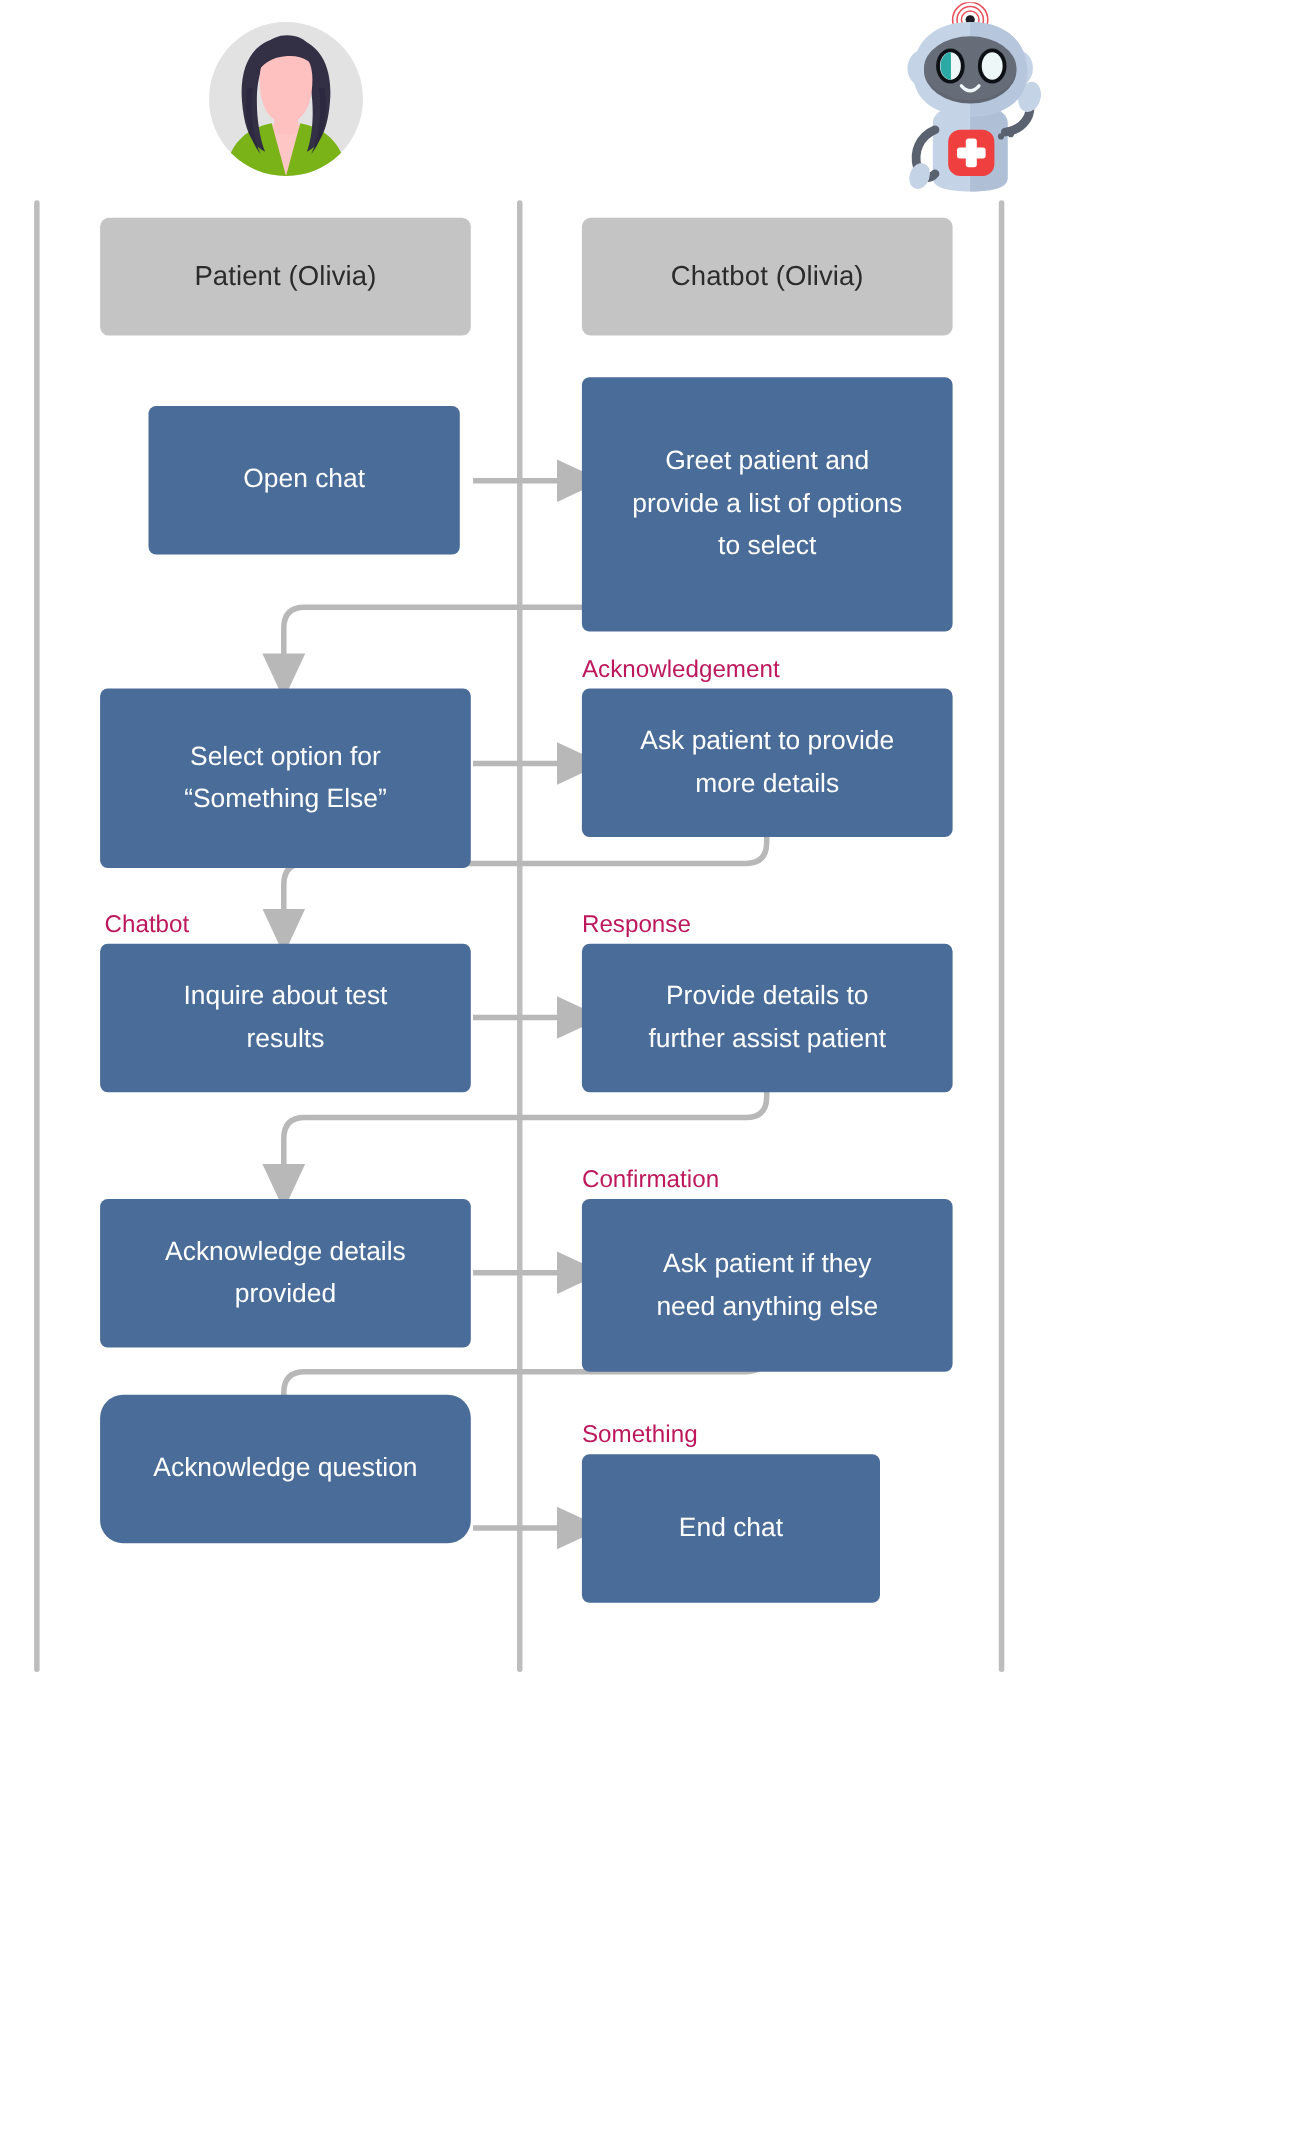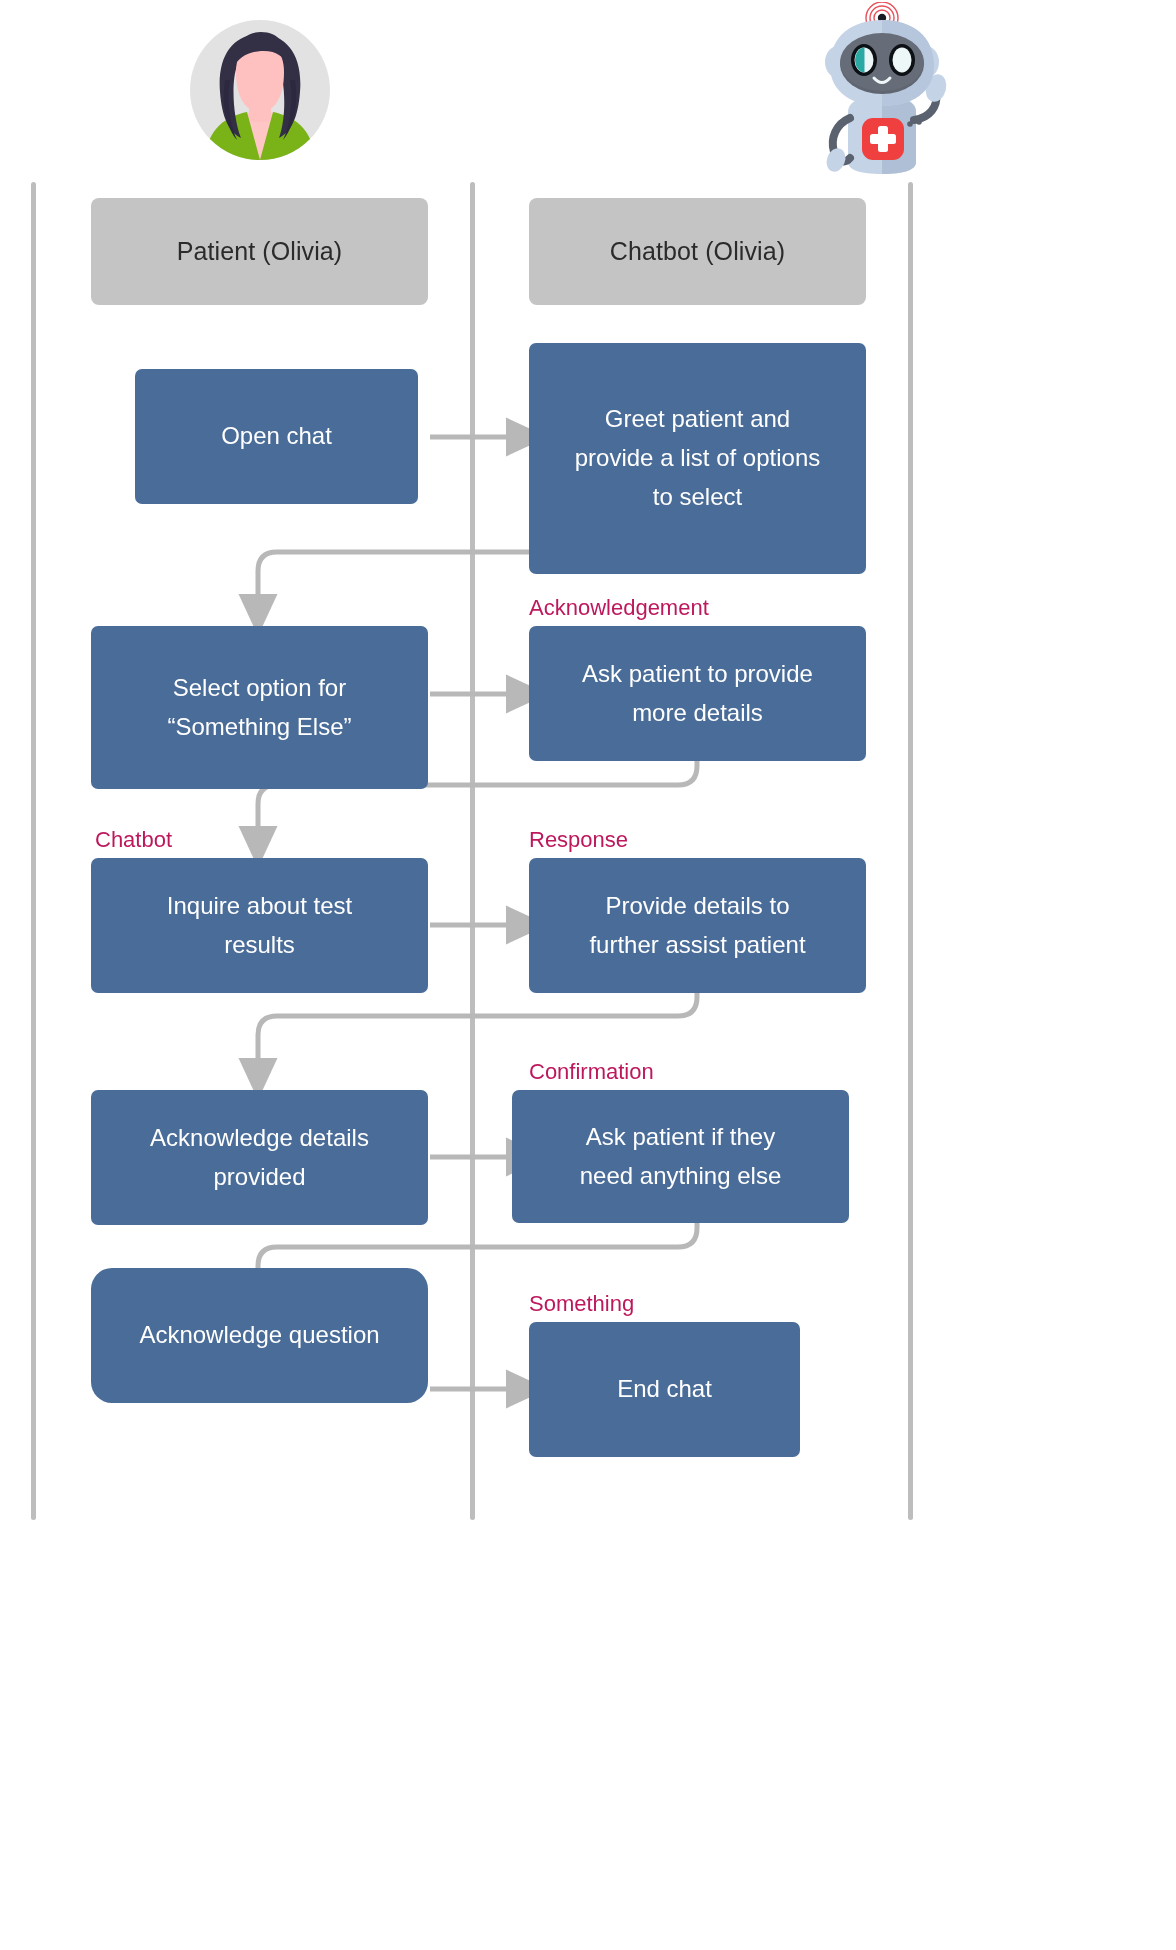--- a/index.html
+++ b/index.html
@@ -184,21 +184,21 @@
   <div class="pbox" style="left:91px;top:858px;width:337px;height:135px;">
     <span>Inquire about test<br>results</span>
   </div>
   <div class="pbox" style="left:529px;top:858px;width:337px;height:135px;">
     <span>Provide details to<br>further assist patient</span>
   </div>
 
   <div class="pbox" style="left:91px;top:1090px;width:337px;height:135px;">
     <span>Acknowledge details<br>provided</span>
   </div>
-  <div class="pbox" style="left:512px;top:1090px;width:337px;height:133px;">
+  <div class="pbox" style="left:529px;top:1090px;width:337px;height:157px;">
     <span>Ask patient if they<br>need anything else</span>
   </div>
 
   <div class="pbox" style="left:91px;top:1268px;width:337px;height:135px;border-radius:21px;">
     <span>Acknowledge question</span>
   </div>
   <div class="pbox" style="left:529px;top:1322px;width:271px;height:135px;">
     <span>End chat</span>
   </div>
 

